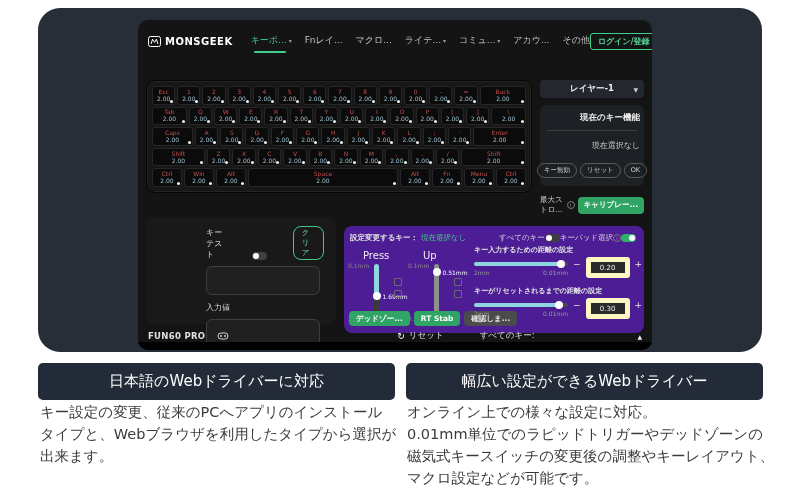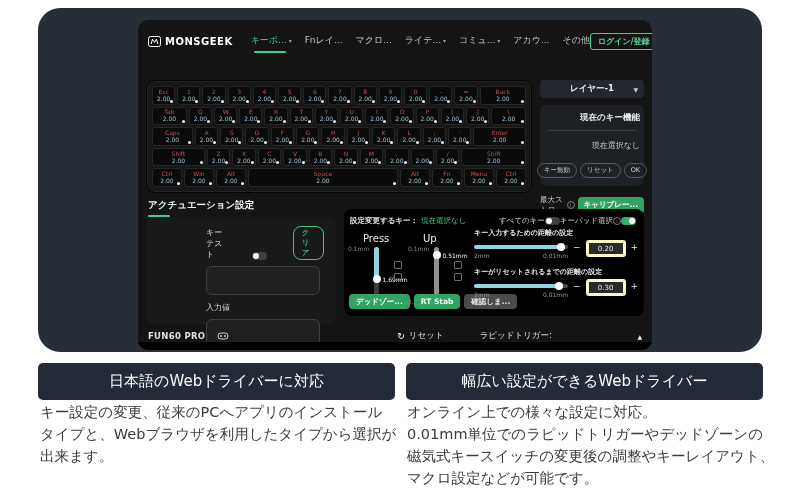--- a/index.html
+++ b/index.html
@@ -79,21 +79,21 @@
   .toggle{width:15px;height:8px;border-radius:4px;position:relative;flex:0 0 auto;}
   .toggle .knob{position:absolute;top:1px;width:6px;height:6px;border-radius:50%;background:#fff;}
   .toggle.off{background:#3e3e44;} .toggle.off .knob{left:1px;}
   .toggle.on{background:#2fae6c;}  .toggle.on .knob{right:1px;}
   .clear-btn{border:1px solid #46c586;color:#6fdfa9;border-radius:8px;font-size:7.5px;
              padding:1px 8px;margin-left:4px;}
   .ta{width:112px;height:27px;background:#202020;border:1px solid #3e3e3e;border-radius:6px;margin-top:6px;}
   .input-label{font-size:8px;color:#ddd;margin-top:7px;}
 
   
-  .settings-panel{position:absolute;left:206px;top:189px;width:300px;height:107px;background:#000000;
+  .settings-panel{position:absolute;left:206px;top:206px;width:300px;height:107px;background:#4c1d95;
                   border-radius:8px;box-sizing:border-box;font-size:7.5px;}
   .sp-head{display:flex;align-items:center;padding:7px 8px 0 6px;gap:3px;}
   .sp-target-label{color:#e0e0e0;font-weight:bold;white-space:nowrap;}
   .sp-target-value{color:#45cf8d;white-space:nowrap;}
   .sp-right{margin-left:auto;display:flex;align-items:center;color:#d8d8d8;white-space:nowrap;}
 
   .vcol{position:absolute;top:24px;height:74px;width:58px;}
   .vcol.press{left:4px;} .vcol.up{left:64px;}
   .vtitle{position:absolute;top:0;left:15px;font-size:10px;font-weight:normal;color:#eee;}
   .vmin{position:absolute;top:12px;left:0;font-size:6px;color:#8a8a8a;}
@@ -117,21 +117,21 @@
   .hgroup{margin-bottom:8px;}
   .hlabel{font-size:7px;font-weight:bold;color:#e2e2e2;white-space:nowrap;}
   .hrow{display:flex;align-items:flex-start;gap:5px;margin-top:7px;}
   .hslider{width:94px;}
   .htrack{position:relative;width:94px;height:4px;background:#4a4a4a;border-radius:2px;}
   .hfill{position:absolute;left:0;top:0;height:100%;background:#8fd6e0;border-radius:2px;}
   .hhandle{position:absolute;top:50%;transform:translate(-50%,-50%);width:8px;height:8px;
            border-radius:50%;background:#fff;}
   .hminmax{display:flex;justify-content:space-between;width:94px;font-size:6px;color:#9a9a9a;margin-top:3px;}
   .hminus,.hplus{color:#e8e8e8;font-size:9px;line-height:1;margin-top:-2px;}
-  .valbox{border:3px solid #fef9c3;border-radius:3px;background:#2a2a2a;color:#f0f0f0;
+  .valbox{border:5px solid #fef9c3;border-radius:3px;background:#2a2a2a;color:#f0f0f0;
           font-size:7px;padding:1.5px 8px;min-width:18px;text-align:center;margin-top:-5px;}
 
   
   .app-footer{position:absolute;left:10px;right:10px;top:310px;display:flex;align-items:center;
               font-size:8.5px;color:#e0e0e0;}
   .device-name{font-weight:bold;letter-spacing:.3px;}
   .device-icon{margin-left:12px;display:inline-flex;}
   .f-reset{margin-left:168px;display:flex;align-items:center;gap:4px;}
   .f-reset .ric{font-size:9px;color:#fff;}
   .f-change{margin-left:36px;}
@@ -446,21 +446,20 @@
           <span class="kc-btn">OK</span>
         </div>
       </div>
       <div class="stroke-row">
         <span>最大ストロ...</span>
         <span class="info-icon">i</span>
         <span class="calibrate-btn">キャリブレー...</span>
       </div>
     </div>
 
-    <div class="act-title">アクチュエーション設定</div>
 
     <div class="test-panel">
       <div class="kt-row">
         <span>キーテスト</span>
         <span class="toggle off">
             <span class="knob"></span>
           </span>
         <span class="clear-btn">クリア</span>
       </div>
       <div class="ta"></div>
@@ -569,21 +568,21 @@
         <svg width="12" height="10" viewBox="0 0 12 10">
           <rect x="1" y="2" width="10" height="6" rx="3" fill="none" stroke="#cfcfcf"></rect>
           <circle cx="4" cy="5" r="1" fill="#cfcfcf"></circle>
             <circle cx="8" cy="5" r="1" fill="#cfcfcf"></circle>
         </svg>
       </span>
       <span class="f-reset">
         <span class="ric">↻</span>
         <span>リセット</span>
       </span>
-      <span class="f-change">ラピッドトリガー:</span>
+      <span class="f-change">すべてのキー:</span>
       <span class="f-caret">▲</span>
     </div>
     <div class="bottom-strip"></div>
   </div>
 </div>
 
 <div class="section-title st-left">日本語のWebドライバーに対応</div>
 <div class="section-title st-right">幅広い設定ができるWebドライバー</div>
 
 <div class="section-body sb-left">

